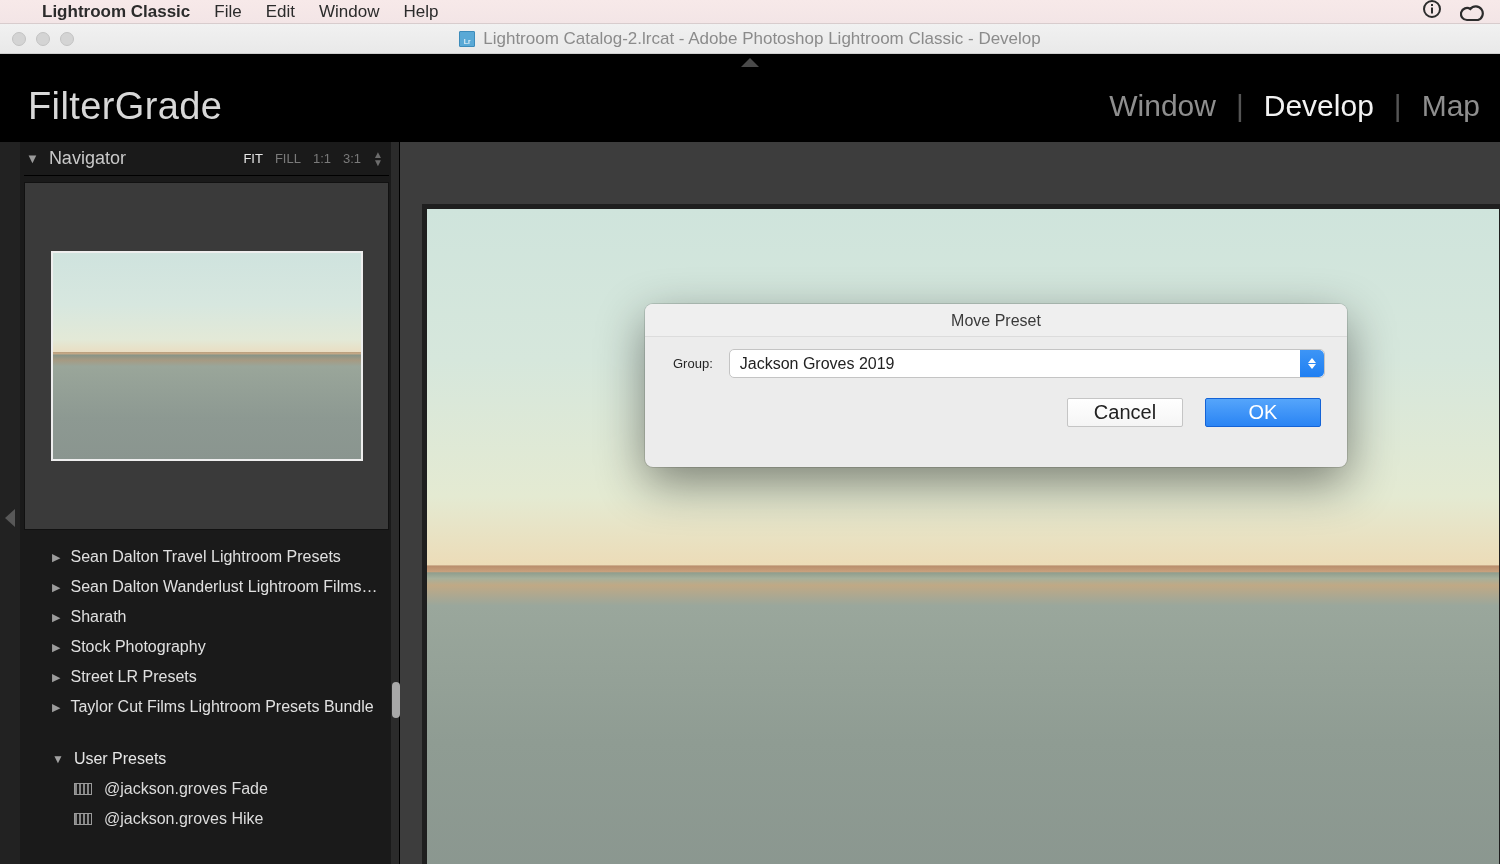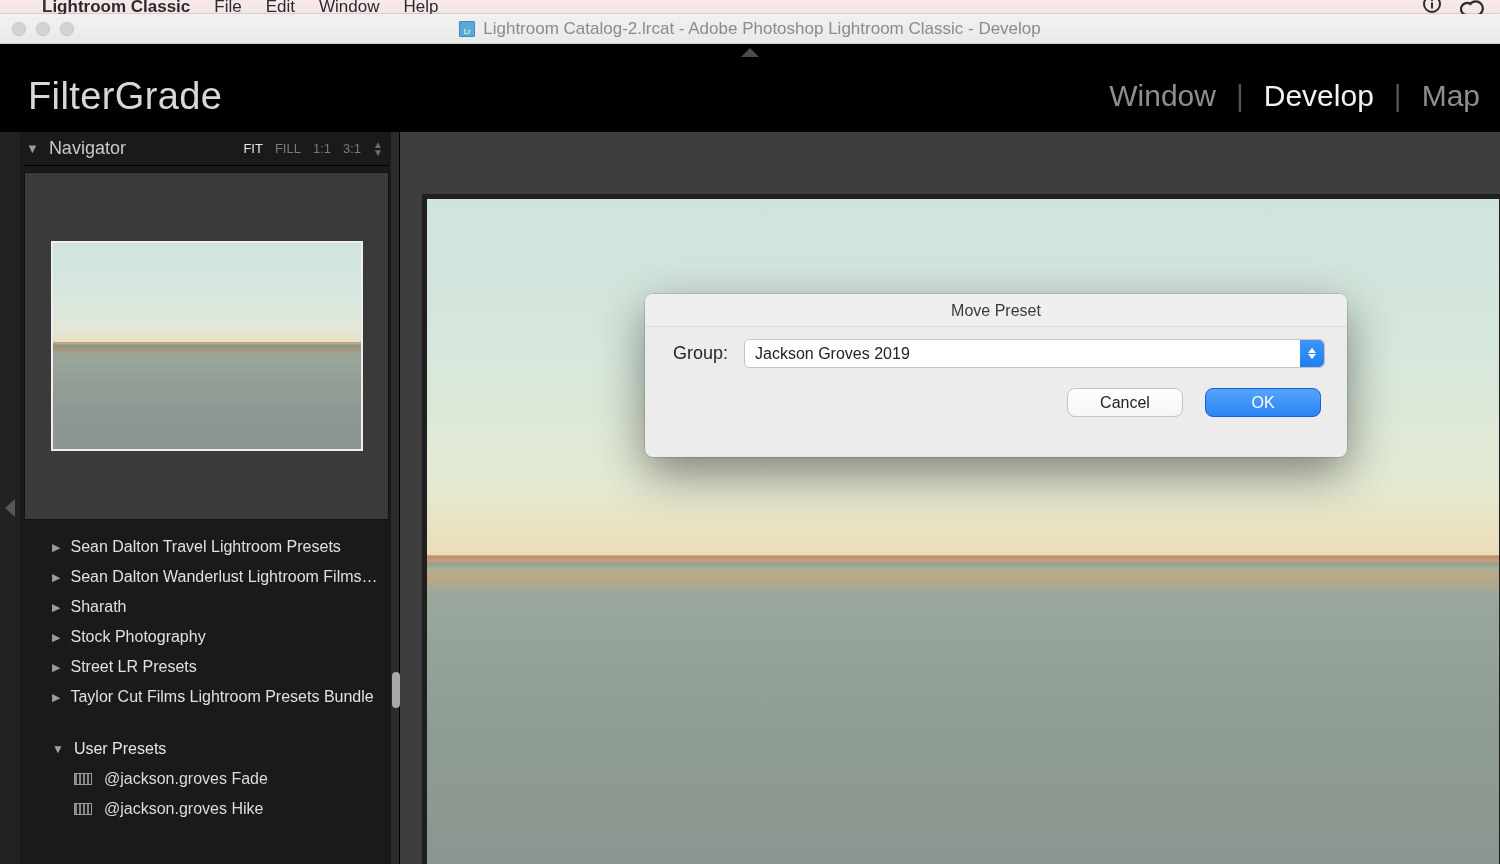--- a/index.html
+++ b/index.html
@@ -1,20 +1,20 @@
 <!DOCTYPE html>
 <html><head>
 <meta charset="utf-8">
 <style>
 * { margin: 0; padding: 0; box-sizing: border-box; font-family: -apple-system, "Helvetica Neue", Arial, sans-serif; }
 html, body { width: 1500px; height: 864px; overflow: hidden; background: #000; }
 
 
 .menubar {
-  height: 14px;
+  height: 24px;
   background: linear-gradient(#f7e9e9, #f3e5e6);
   display: flex; align-items: center;
   padding: 0 18px 0 20px;
   font-size: 17px; color: #2b2b2b;
   border-bottom: 1px solid #d8cccd;
 }
 .menubar .apple { font-size: 19px; margin-right: 22px; }
 .menubar .app-name { font-weight: 700; margin-right: 24px; }
 .menubar .mi { margin-right: 24px; cursor: default; }
 .menubar .spacer { flex: 1; }
@@ -164,43 +164,43 @@
 
 .dialog {
   position: absolute; left: 645px; top: 250px;
   width: 702px; height: 163px;
   background: #ececec; border-radius: 8px;
   box-shadow: 0 16px 48px rgba(0,0,0,.45), 0 0 0 1px rgba(0,0,0,.12);
   overflow: hidden;
 }
 .dialog-title { text-align: center; font-size: 16px; color: #3a3a3a; padding: 8px 0 6px; background: #efefef; border-bottom: 1px solid #dcdcdc; }
 .dialog-body { padding: 12px 22px 0 28px; display: flex; align-items: center; gap: 16px; }
-.dlg-label { font-size: 18px; color: #262626; }
+.dlg-label { font-size: 13px; color: #262626; }
 .combo {
   flex: 1; height: 29px; background: #fff; border: 1px solid #c4c4c4; border-radius: 5px;
   display: flex; align-items: center; position: relative; font-size: 16px; color: #222;
 }
 .combo .val { padding-left: 10px; }
 .combo .knob {
   position: absolute; right: 0; top: 0; bottom: 0; width: 24px;
   background: linear-gradient(#3d95f6, #1f7ff2);
   border-radius: 0 5px 5px 0;
   display: flex; flex-direction: column; align-items: center; justify-content: center; gap: 1px;
 }
 .combo .knob::before, .combo .knob::after {
   content: ""; width: 0; height: 0; border-left: 4px solid transparent; border-right: 4px solid transparent;
 }
 .combo .knob::before { border-bottom: 5px solid #fff; }
 .combo .knob::after  { border-top: 5px solid #fff; }
 
 .dialog-buttons { display: flex; justify-content: flex-end; gap: 22px; padding: 20px 26px 0 0; }
 .btn {
-  width: 116px; height: 29px; border-radius: 8px; border: 1px solid #c5c5c5;
+  width: 116px; height: 29px; border-radius: 2px; border: 1px solid #c5c5c5;
   background: linear-gradient(#ffffff, #f5f5f5);
-  font-size: 16px; color: #222; display: flex; align-items: center; justify-content: center;
+  font-size: 20px; color: #222; display: flex; align-items: center; justify-content: center;
   cursor: default;
 }
 .btn.primary {
   border: 1px solid #1463d6;
   background: linear-gradient(#55a5fb, #2a84f4);
   color: #fff;
 }
 
 
 .cc-icon {

